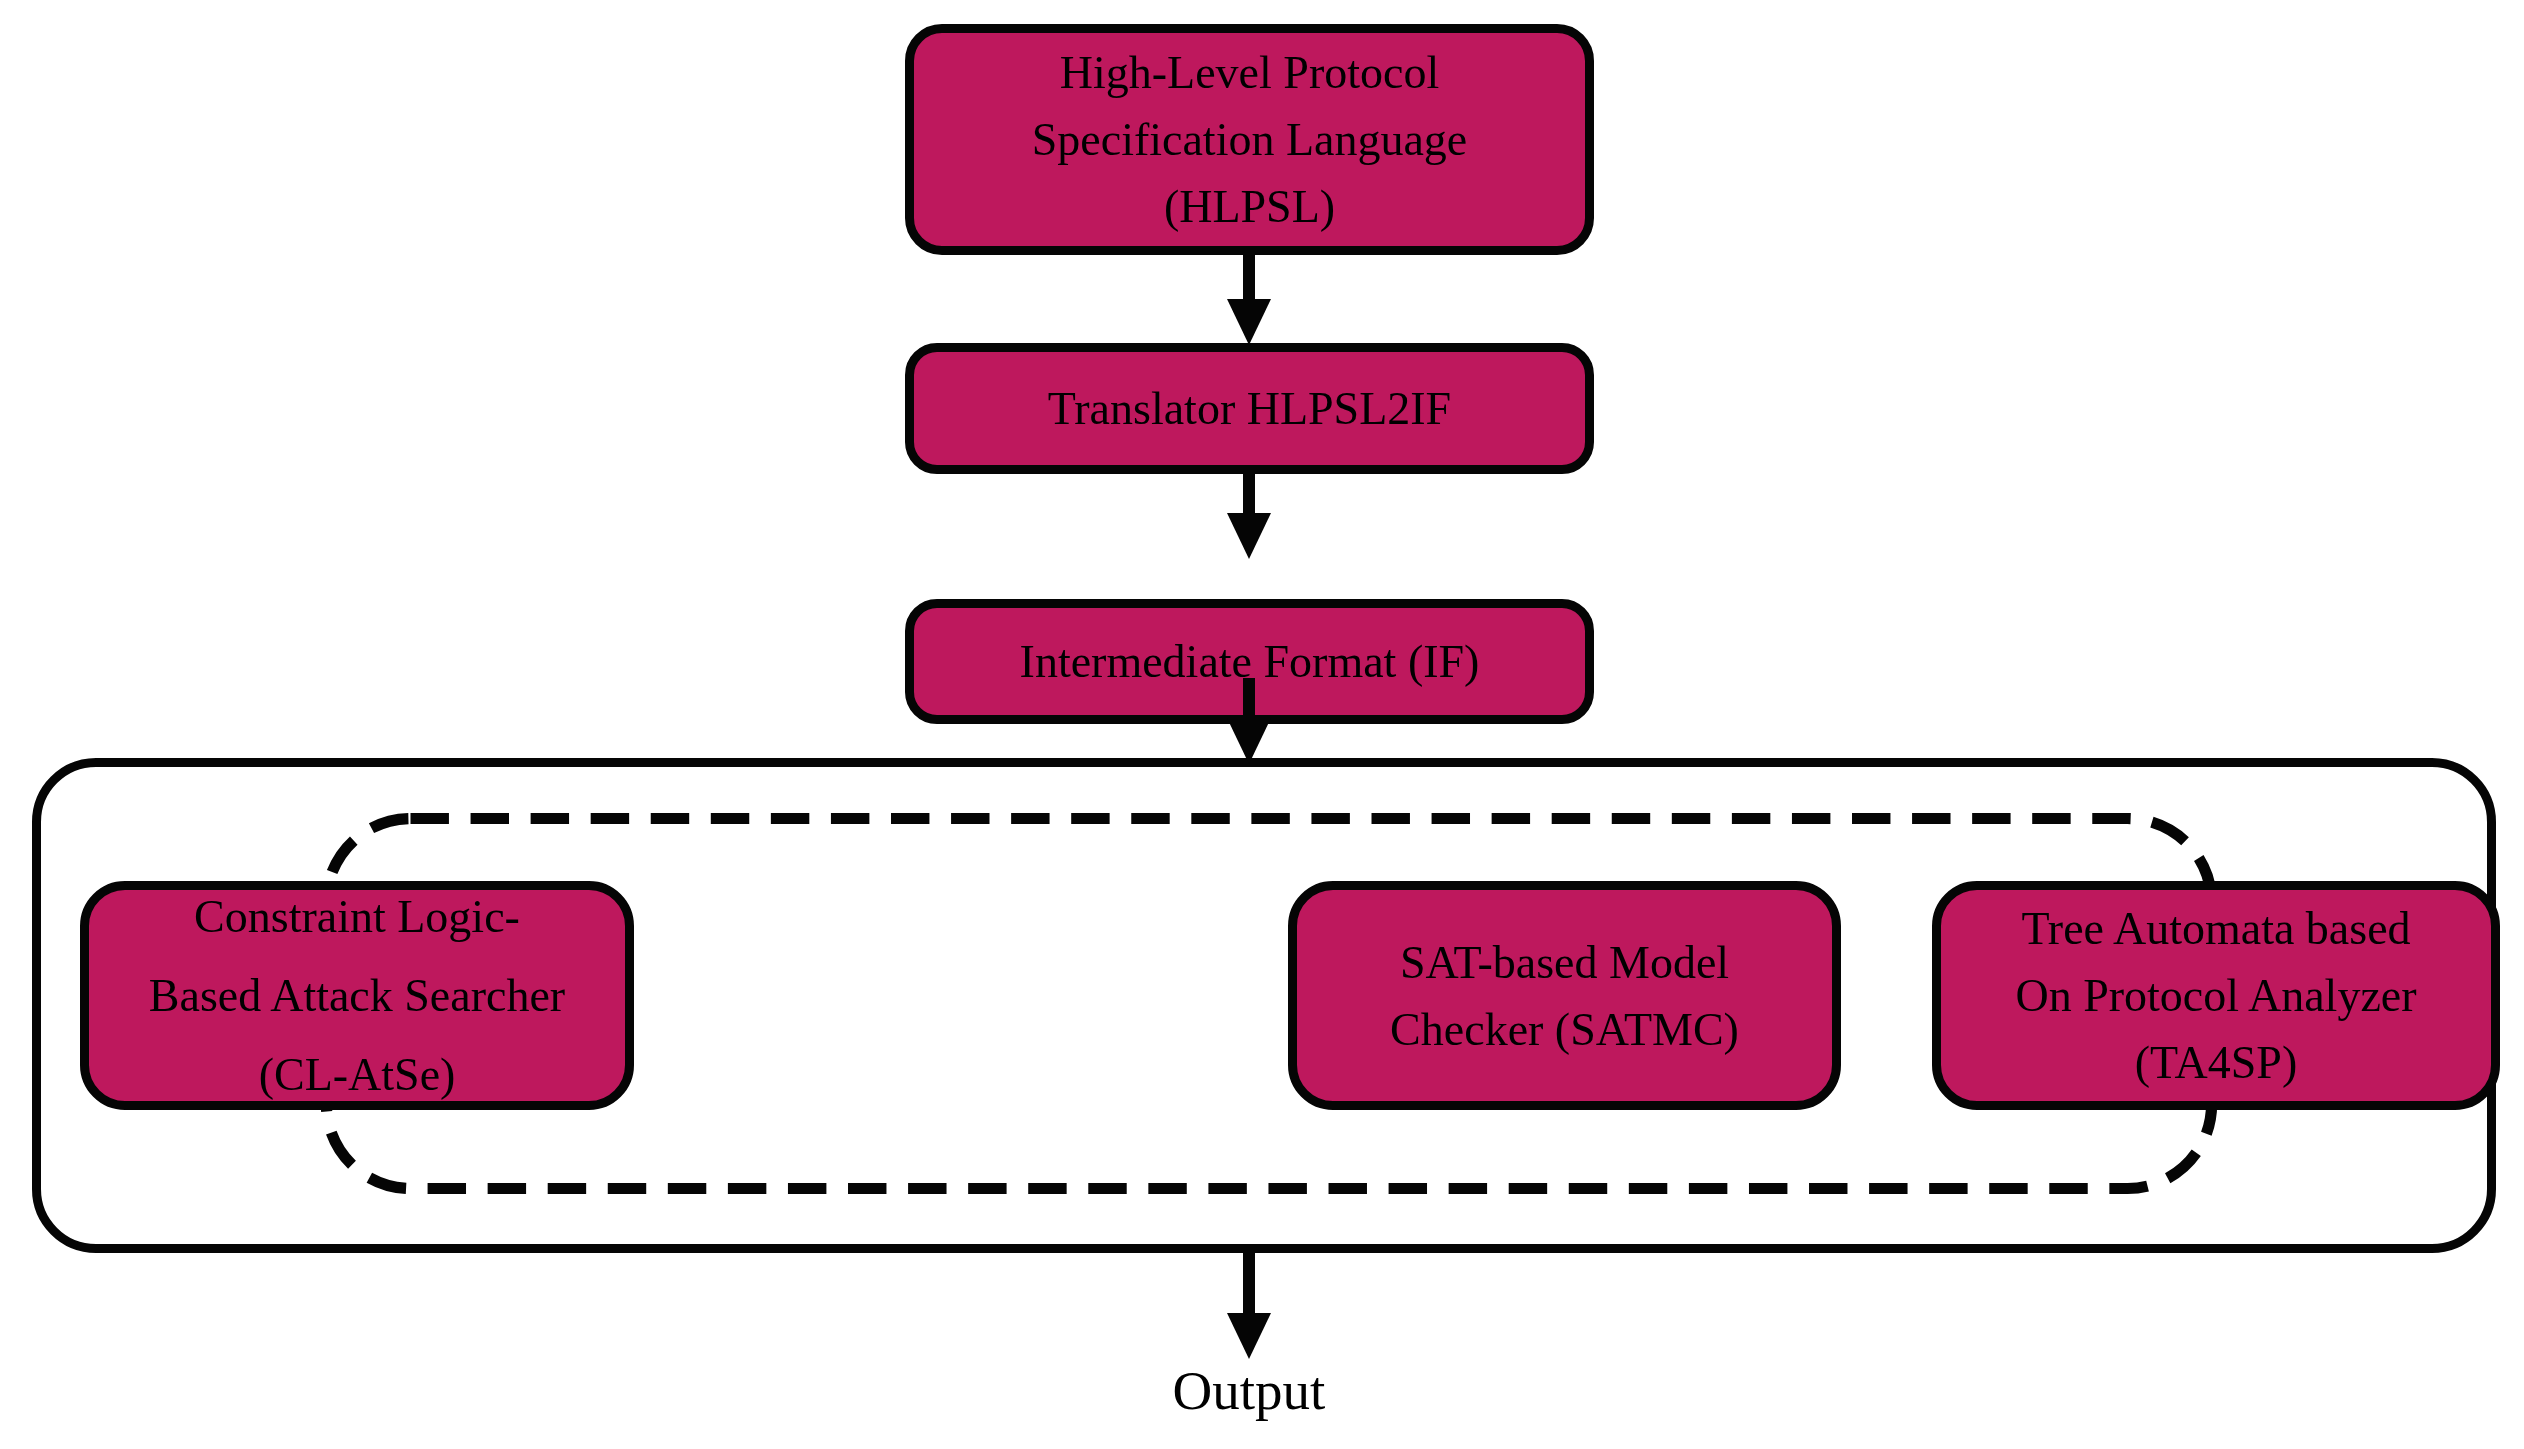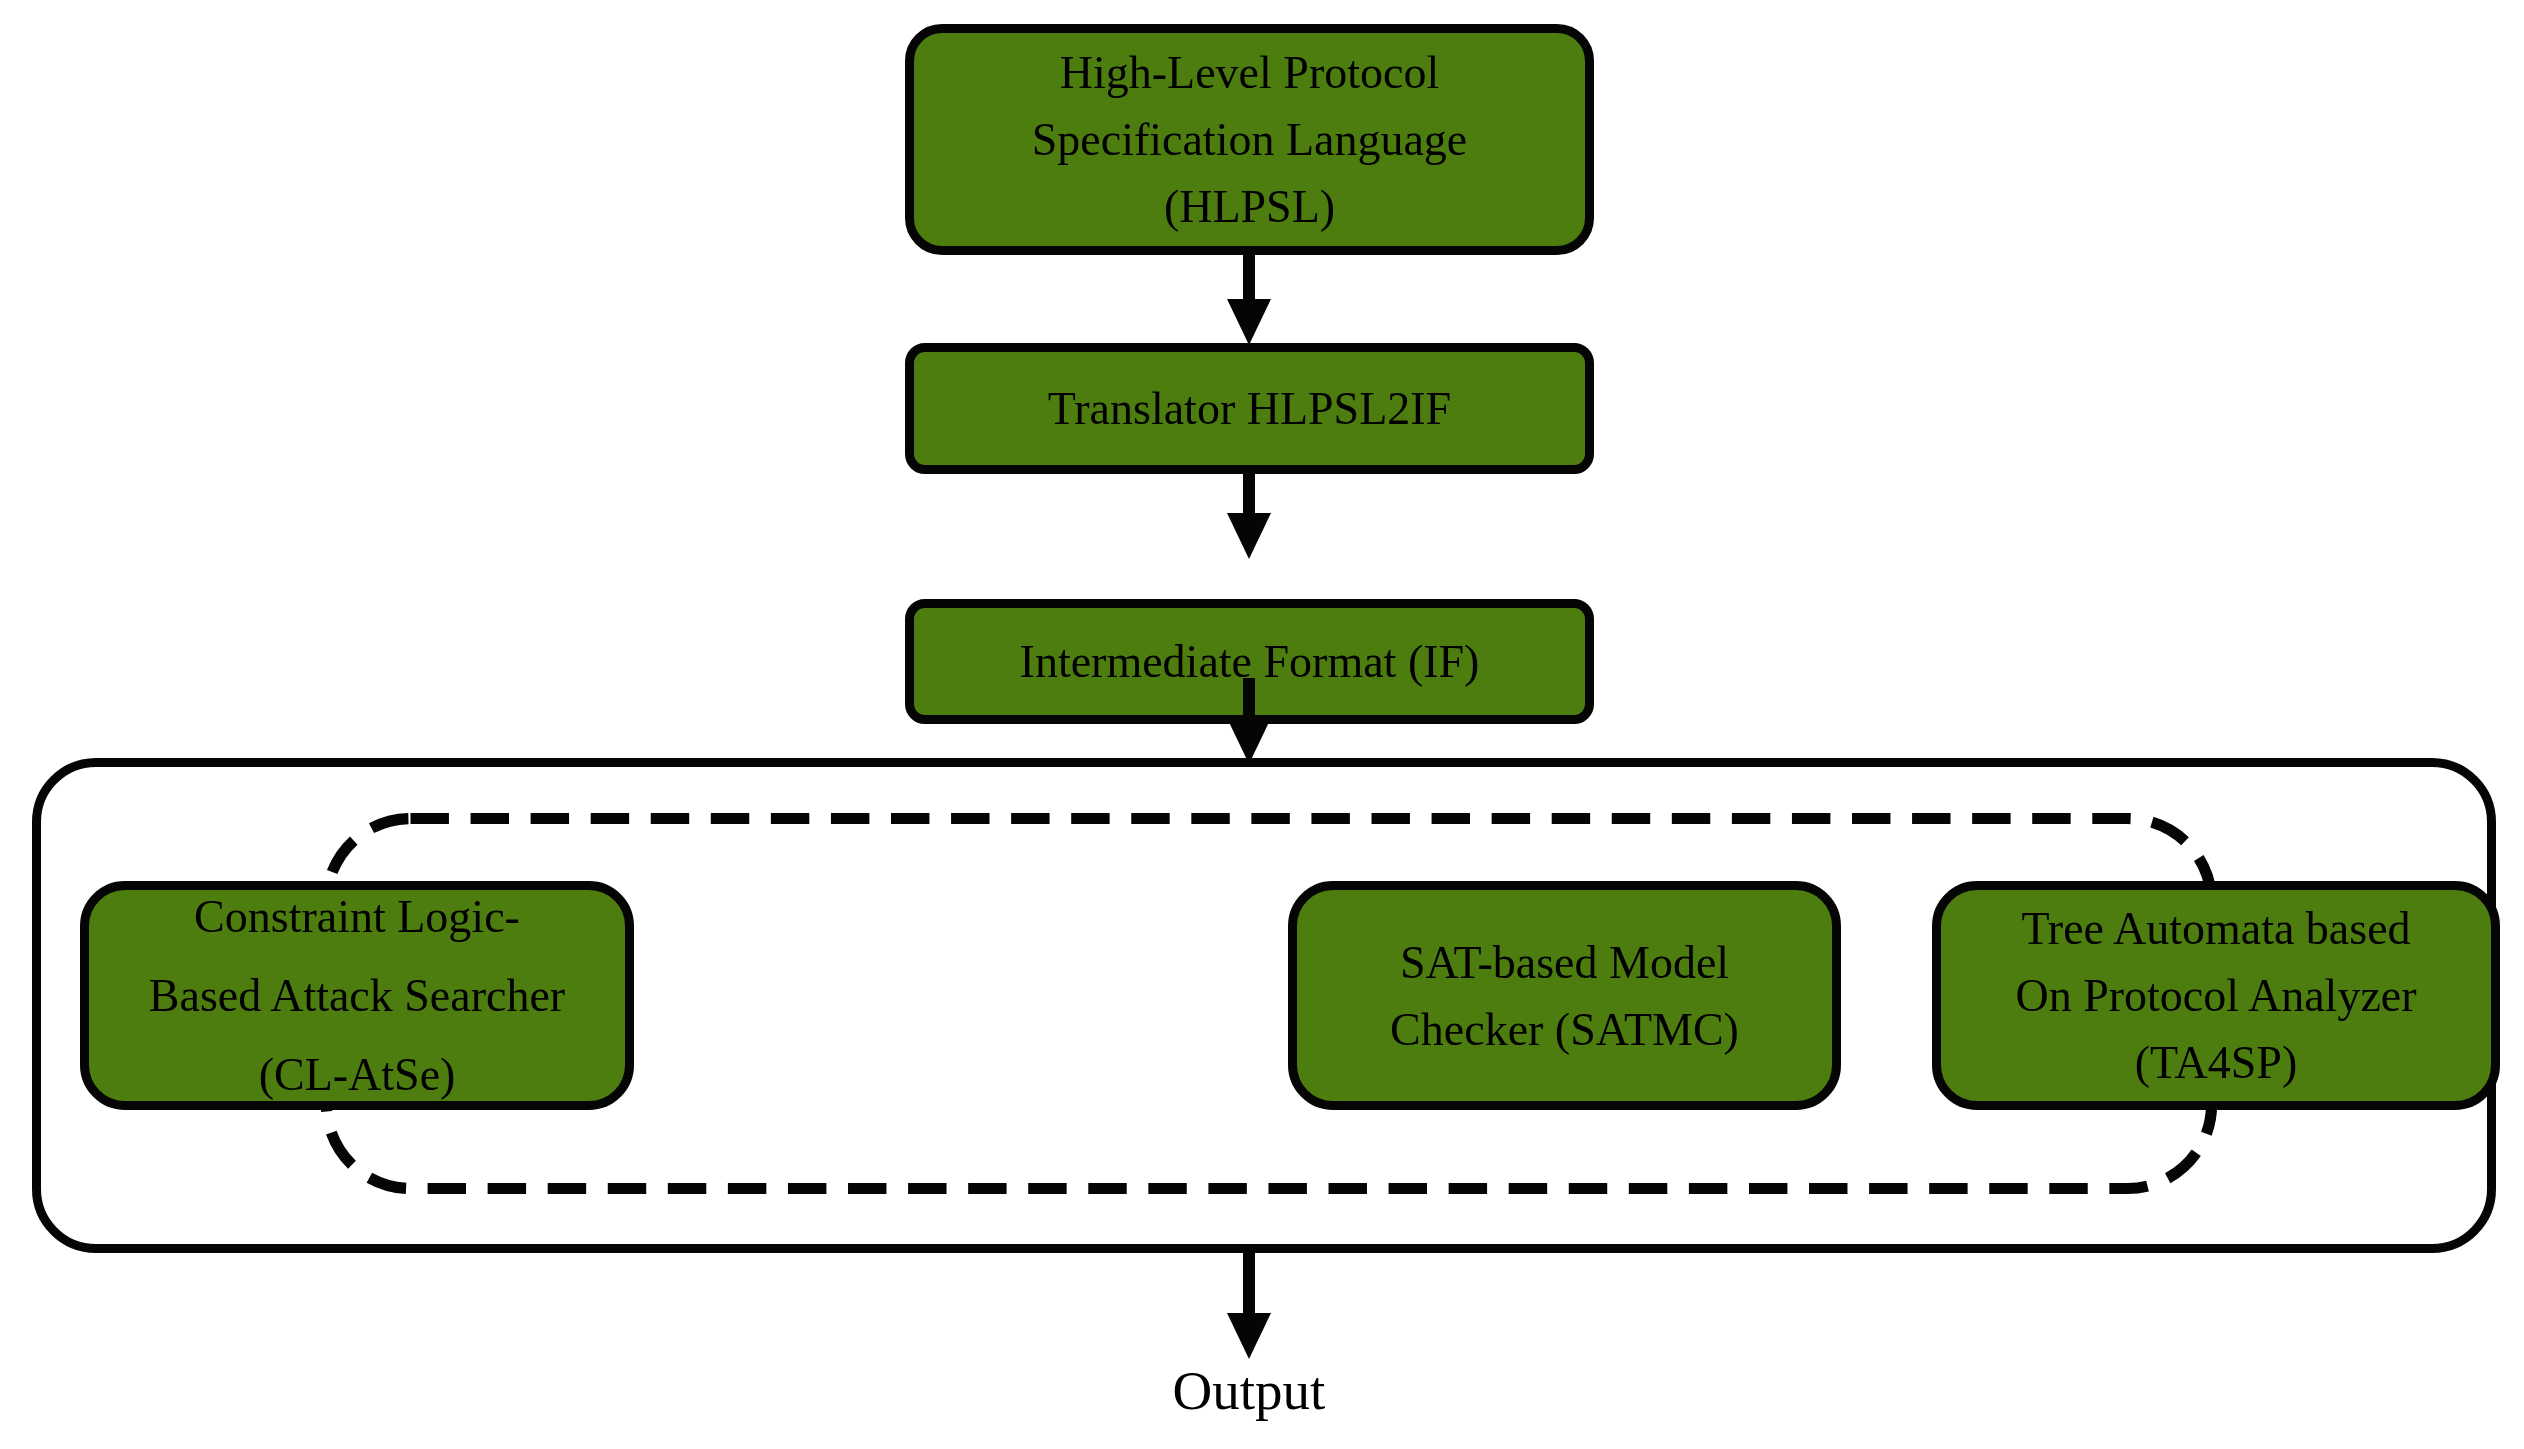--- a/index.html
+++ b/index.html
@@ -12,36 +12,36 @@
     width: 2525px;
     height: 1449px;
     background: #ffffff;
     font-family: "Liberation Serif", "DejaVu Serif", serif;
     color: #000000;
     overflow: hidden;
   }
   .box {
     position: absolute;
     box-sizing: border-box;
-    background: #4d7c0f;
+    background: #be185d;
     border: 9.6px solid #050505;
     display: flex;
     flex-direction: column;
     justify-content: center;
     align-items: center;
     text-align: center;
     z-index: 3;
   }
   .box .line {
     font-size: 46px;
     line-height: 67px;
     white-space: nowrap;
   }
   .top-box  { border-radius: 37px; }
-  .mid-box  { border-radius: 20px; }
+  .mid-box  { border-radius: 32px; }
   .tool-box { border-radius: 45px; }
 
   #box-hlpsl      { left: 905px; top: 24px;  width: 689px; height: 231px; }
   #box-translator { left: 905px; top: 343px; width: 689px; height: 131px; }
   #box-if         { left: 905px; top: 553px; width: 689px; height: 125px; margin-top: 46px; }
 
   #outer-container {
     position: absolute;
     box-sizing: border-box;
     left: 32px; top: 758px;

